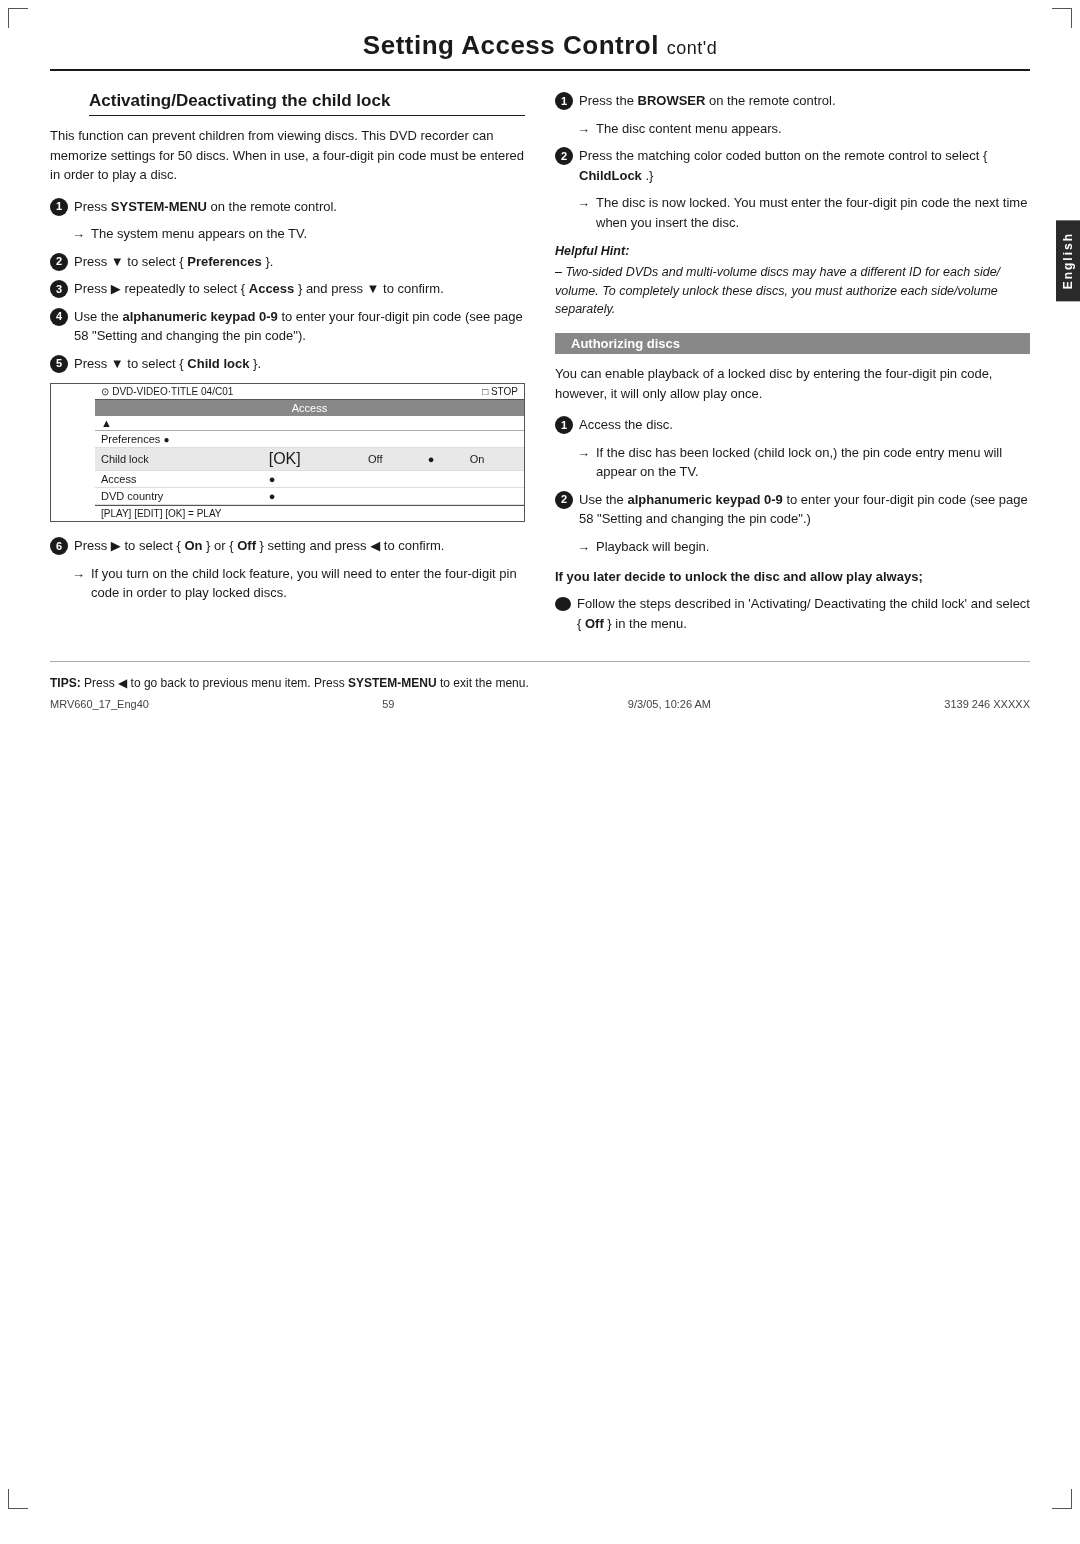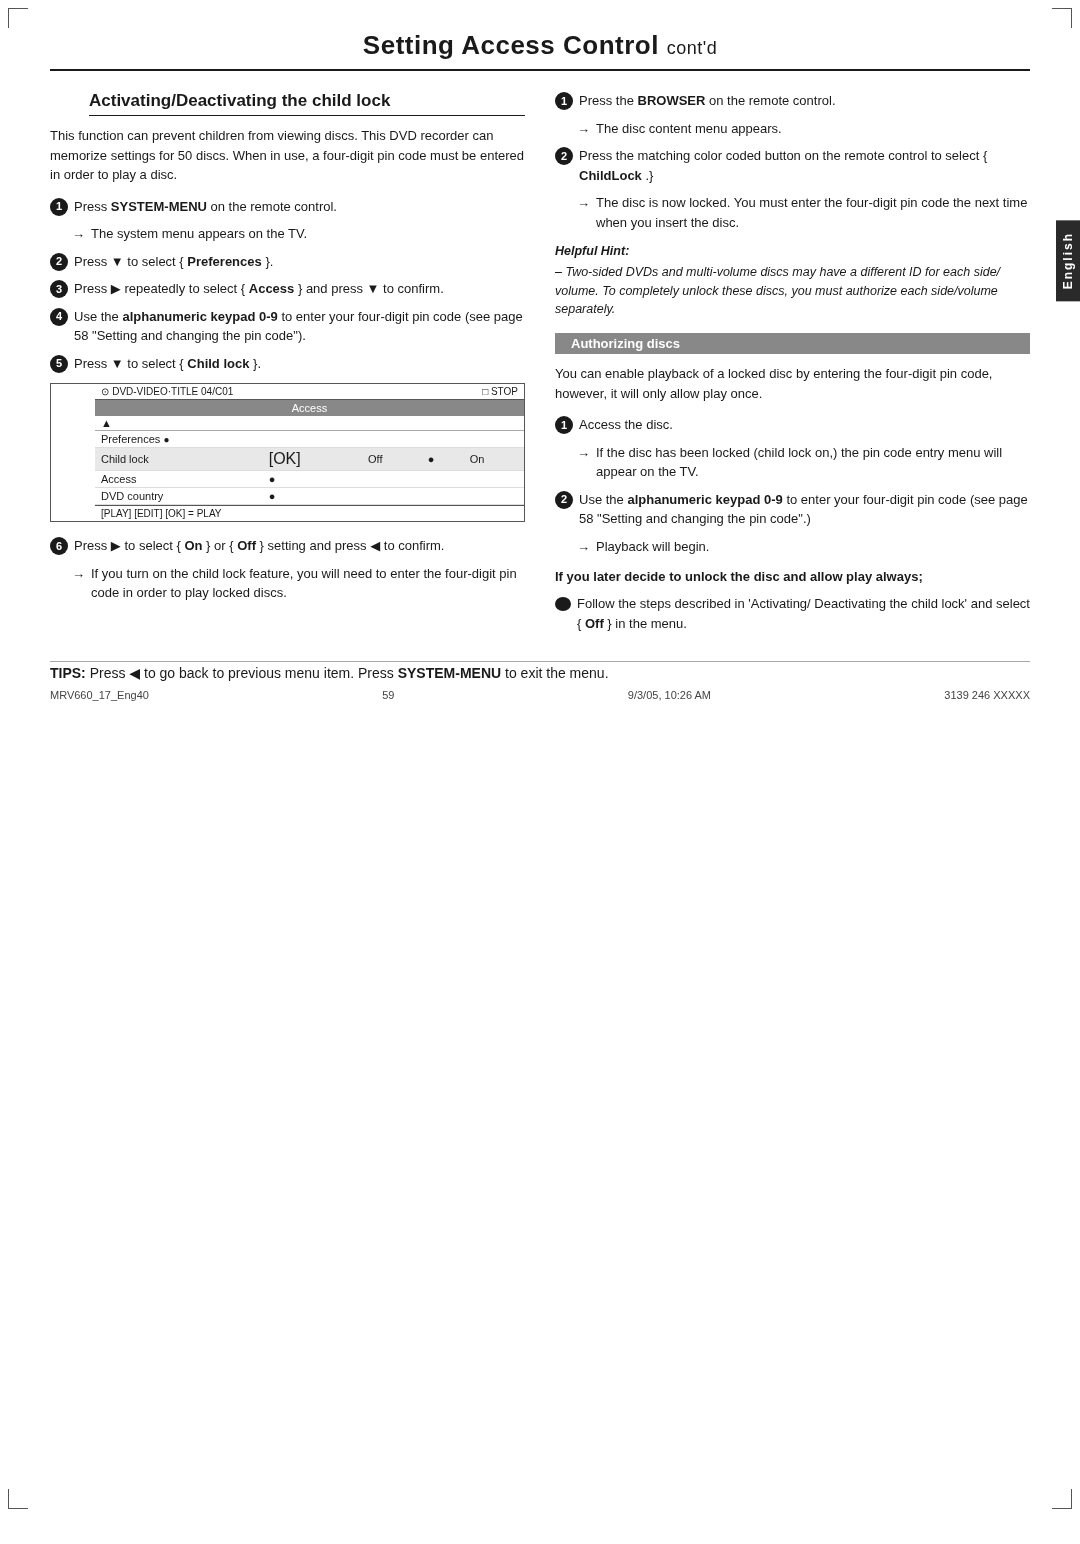--- a/index.html
+++ b/index.html
@@ -201,23 +201,23 @@
       color: #fff;
       font-size: 13px;
       font-weight: bold;
       padding: 3px 16px;
       margin-bottom: 10px;
     }
 
     
     .tips-bar {
       margin: 20px 30px 8px 30px;
-      font-size: 14px;
+      font-size: 12px;
       border-top: 1px solid #aaa;
-      padding-top: 3px;
+      padding-top: 14px;
     }
 
     
     .footer {
       display: flex;
       justify-content: space-between;
       margin: 6px 30px 4px 30px;
       font-size: 11px;
       color: #444;
     }

